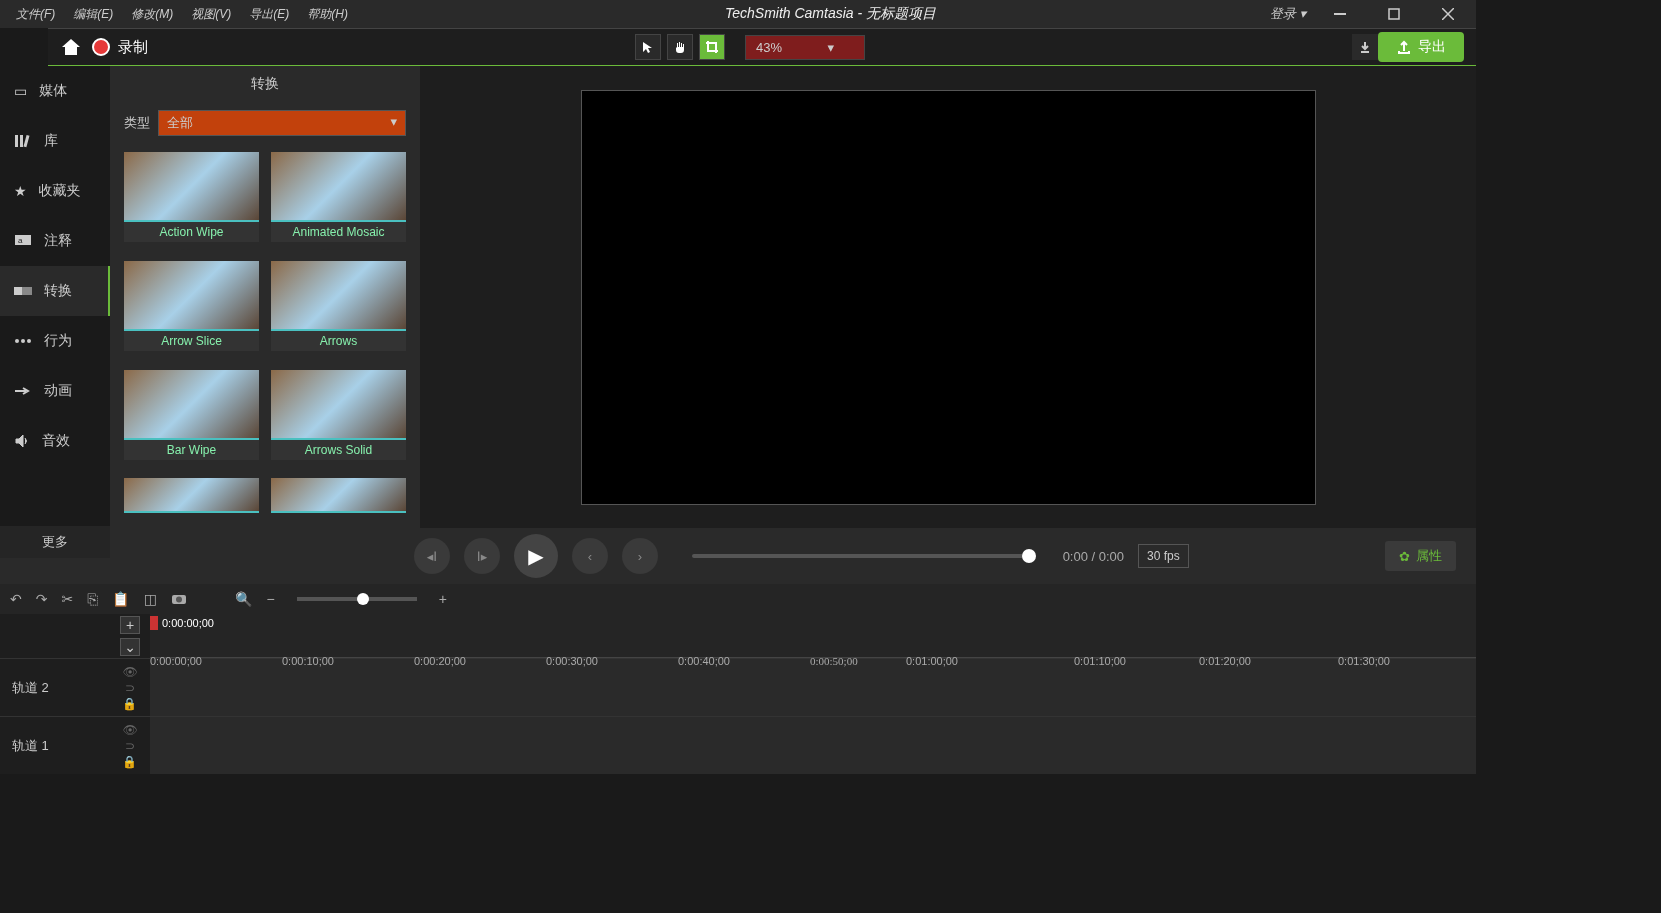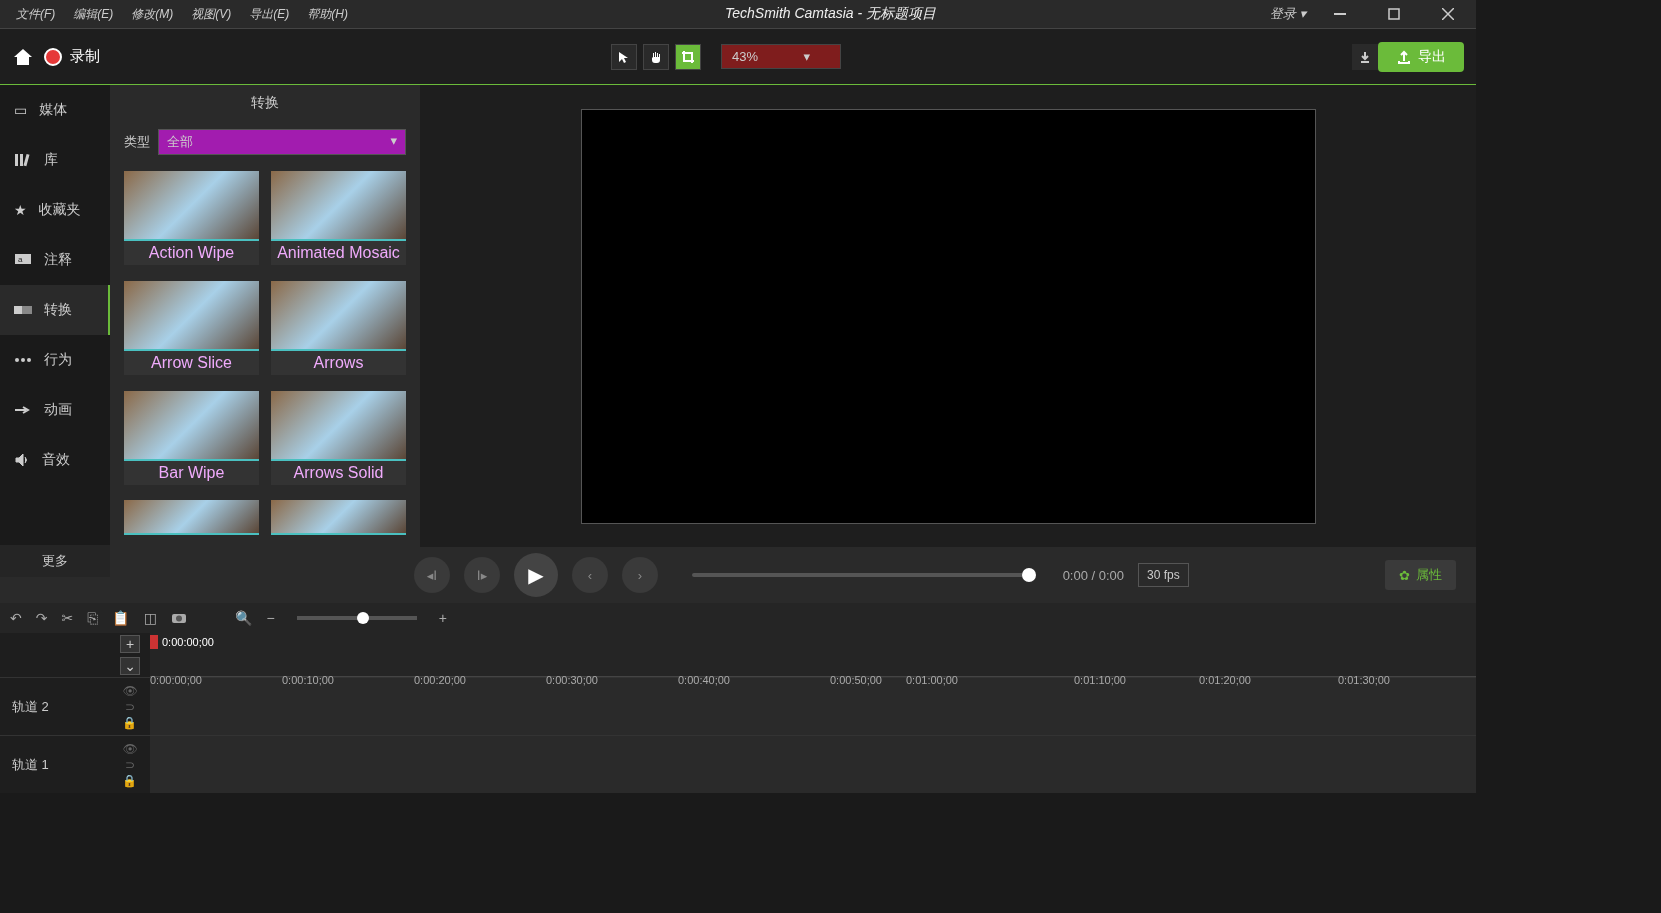--- a/index.html
+++ b/index.html
@@ -3,44 +3,44 @@
 <meta charset="utf-8">
 <style>
 * { margin: 0; padding: 0; box-sizing: border-box; font-family: "Microsoft YaHei", Arial, sans-serif; }
 body { background: #1a1a1a; color: #ccc; width: 1476px; height: 813px; overflow: hidden; font-size: 13px; }
 .menubar { height: 28px; background: #2a2a2a; display: flex; align-items: center; padding: 0 8px; justify-content: space-between; font-style: italic; }
 .menu-left { display: flex; gap: 2px; }
 .menu-item { padding: 4px 8px; cursor: pointer; font-size: 12px; }
 .title-center { position: absolute; left: 50%; transform: translateX(-50%); font-size: 14px; color: #eee; }
 .menu-right { display: flex; align-items: center; gap: 14px; }
 .win-btn { width: 40px; height: 24px; display: flex; align-items: center; justify-content: center; cursor: pointer; }
-.toolbar2 { height: 57px; background: #1e1e1e; border-top: 1px solid #444; border-bottom: 1px solid #6bbb3a; display: flex; align-items: center; padding: 16px 12px; justify-content: space-between; }
+.toolbar2 { height: 38px; background: #1e1e1e; border-top: 1px solid #444; border-bottom: 1px solid #6bbb3a; display: flex; align-items: center; padding: 16px 12px; justify-content: space-between; margin-left: 48px; }
 .tb2-left { display: flex; align-items: center; gap: 10px; }
 .home-icon { font-size: 20px; color: #fff; cursor: pointer; }
 .record-btn { display: flex; align-items: center; gap: 8px; cursor: pointer; }
 .rec-circle { width: 18px; height: 18px; border-radius: 50%; background: #e63939; border: 2px solid #fff; }
 .tb2-center { display: flex; align-items: center; gap: 6px; }
 .tool-btn { width: 26px; height: 26px; display: flex; align-items: center; justify-content: center; background: #2a2a2a; cursor: pointer; border: 1px solid #444; }
 .tool-btn.active { background: #6bbb3a; }
 .zoom-select { background: #7f1d1d; border: 1px solid #444; padding: 4px 30px 4px 10px; color: #ccc; position: relative; cursor: pointer; width: 120px; }
 .tb2-right { display: flex; align-items: center; }
 .export-btn { background: #6bbb3a; color: #fff; padding: 6px 18px; border-radius: 4px; display: flex; align-items: center; gap: 6px; cursor: pointer; font-size: 14px; }
 .main-area { display: flex; height: 462px; }
 .sidebar { width: 110px; background: #1a1a1a; }
 .side-item { height: 50px; display: flex; align-items: center; padding-left: 14px; gap: 12px; cursor: pointer; font-size: 14px; }
 .side-item.active { background: #2a2a2a; border-right: 2px solid #6bbb3a; }
 .side-more { height: 32px; display: flex; align-items: center; justify-content: center; background: #252525; cursor: pointer; font-size: 13px; margin-top: 60px; }
 .panel { width: 310px; background: #2a2a2a; display: flex; flex-direction: column; }
 .panel-header { height: 36px; display: flex; align-items: center; justify-content: center; font-size: 14px; }
 .panel-filter { padding: 8px 14px; display: flex; align-items: center; gap: 8px; }
-.filter-select { flex: 1; background: #a21caf; border: 1px solid #555; padding: 3px 8px; color: #ccc; cursor: pointer; display: flex; justify-content: space-between; }
+.filter-select { flex: 1; background: #c2410c; border: 1px solid #555; padding: 3px 8px; color: #ccc; cursor: pointer; display: flex; justify-content: space-between; }
 .panel-grid { flex: 1; overflow-y: auto; padding: 8px 14px; display: grid; grid-template-columns: 1fr 1fr; gap: 12px; }
 .trans-item { cursor: pointer; }
 .trans-thumb { width: 100%; height: 70px; background: linear-gradient(135deg, #8b6948 0%, #a8d0e8 50%, #5a4535 100%); border-bottom: 2px solid #4ac0c0; }
-.trans-label { background: #333; text-align: center; padding: 3px 0; font-size: 16px; color: #f0abfc; }
+.trans-label { background: #333; text-align: center; padding: 3px 0; font-size: 12px; color: #86efac; }
 .canvas-area { flex: 1; background: #1e1e1e; display: flex; align-items: center; justify-content: center; padding: 10px; }
 .canvas { width: 735px; height: 415px; background: #000; border: 1px solid #555; }
 .playback-bar { height: 56px; background: #2a2a2a; display: flex; align-items: center; padding: 0 20px; gap: 14px; }
 .pb-btn { width: 36px; height: 36px; border-radius: 50%; background: #3a3a3a; display: flex; align-items: center; justify-content: center; cursor: pointer; color: #888; }
 .pb-play { width: 44px; height: 44px; background: #444; color: #fff; font-size: 20px; }
 .pb-slider { flex: 1; height: 4px; background: #555; border-radius: 2px; position: relative; margin: 0 20px; }
 .pb-thumb { width: 14px; height: 14px; border-radius: 50%; background: #fff; position: absolute; right: -7px; top: -5px; }
 .pb-time { color: #aaa; font-size: 13px; }
 .pb-fps { border: 1px solid #555; padding: 4px 8px; font-size: 12px; cursor: pointer; }
 .pb-spacer { flex: 0.5; }
@@ -314,21 +314,21 @@
       <div class="tl-playhead">
         <div class="tl-playhead-marker"></div>
         <span>0:00:00;00</span>
       </div>
       <div class="tl-ticks" id="tl-ticks">
           <div class="tl-tick" style="left: 0px;">0:00:00;00</div>
           <div class="tl-tick" style="left: 132px;">0:00:10;00</div>
           <div class="tl-tick" style="left: 264px;">0:00:20;00</div>
           <div class="tl-tick" style="left: 396px;">0:00:30;00</div>
           <div class="tl-tick" style="left: 528px;">0:00:40;00</div>
-          <div class="tl-tick" style="left: 680px;">0:00:50;00</div>
+          <div class="tl-tick" style="left: 660px; font-family: Liberation Serif, serif;">0:00:50;00</div>
           <div class="tl-tick" style="left: 756px;">0:01:00;00</div>
           <div class="tl-tick" style="left: 924px;">0:01:10;00</div>
           <div class="tl-tick" style="left: 1049px;">0:01:20;00</div>
           <div class="tl-tick" style="left: 1188px;">0:01:30;00</div>
         </div>
     </div>
   </div>
   <div class="tl-track">
     <div class="tl-track-label">轨道 2</div>
     <div class="tl-track-controls">

